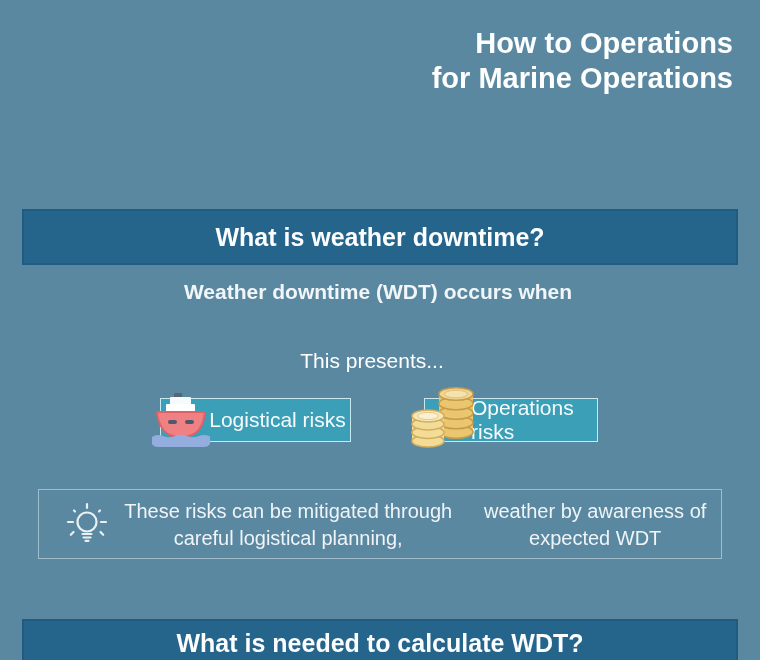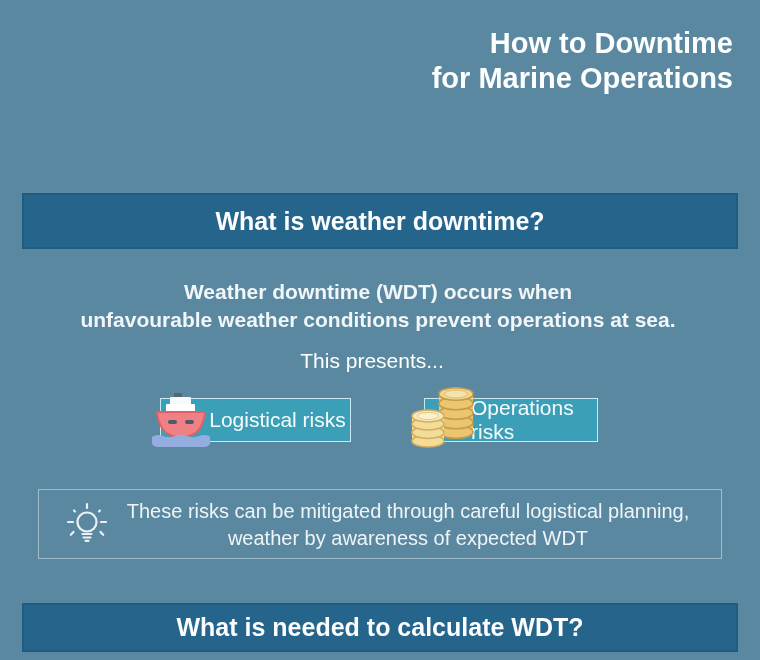--- a/index.html
+++ b/index.html
@@ -18,21 +18,21 @@
   .header .l1{font-size:29px;font-weight:600;line-height:34px;}
   .header .l2{font-size:44px;font-weight:600;line-height:50px;}
   .header .l3{font-size:29px;font-weight:600;line-height:36px;text-align:right;}
 
   
   .banner{
     position:absolute;left:22px;width:716px;
     background:var(--banner,#25648b);
     box-shadow:inset 0 0 0 2px rgba(12,52,78,.18);
     display:flex;align-items:center;justify-content:center;
-    font-size:25px;font-weight:700;color:#fbfdfe;
+    font-size:25px;font-weight:700;color:#fbfdfe;margin-top:16px;
   }
   .banner.one{top:193px;height:56px;}
   .banner.two{top:603px;height:49px;}
 
   
   .definition{
     position:absolute;top:278px;left:0;width:756px;
     text-align:center;font-size:21px;font-weight:700;
     line-height:28px;color:#f1f6f8;
   }
@@ -56,39 +56,38 @@
   #coins-icon{left:409px;top:385px;}
 
   
   .note{
     position:absolute;left:38px;top:489px;width:684px;height:70px;
     border:1px solid #9fbdcb;box-sizing:border-box;
   }
   .note .bulb{position:absolute;left:24px;top:11px;}
   .note .note-text{
     position:absolute;left:62px;top:0;width:614px;height:70px;
-    display:flex;flex-direction:column;align-items:center;justify-content:center;
+    display:flex;flex-direction:row;align-items:center;justify-content:center;
     text-align:center;font-size:20px;line-height:27px;color:#eef4f7;
   }
 </style>
 </head>
 <body>
 
 <div class="header">
-  <div class="l1">How to Downtime</div>
+  <div class="l1">How to Operations</div>
   <div class="l3">for Marine Operations</div>
 </div>
 
 <div class="banner one">
   <span>What is weather downtime?</span>
 </div>
 
 <div class="definition">
   <div>Weather downtime (WDT) occurs when</div>
-  <div>unfavourable weather conditions prevent operations at sea.</div>
 </div>
 
 <div class="presents">This presents...</div>
 
 <svg id="ship-icon" class="icon-abs" width="64" height="58" viewBox="0 0 62 58" aria-hidden="true">
   <rect x="24" y="2" width="8" height="7" rx="1" fill="#576675"></rect>
   <rect x="20" y="6" width="21" height="9" rx="1" fill="#f7fafc"></rect>
   <rect x="16" y="13" width="29" height="10" rx="1" fill="#fdfeff"></rect>
   <path d="M7 21 L55 21 Q53 39 42 44 Q31 49 20 44 Q9 39 7 21 Z" fill="#ef8083" stroke="#df6166" stroke-width="2" stroke-linejoin="round"></path>
   <rect x="18" y="29" width="9" height="4" rx="2" fill="#4e5a6b"></rect>

